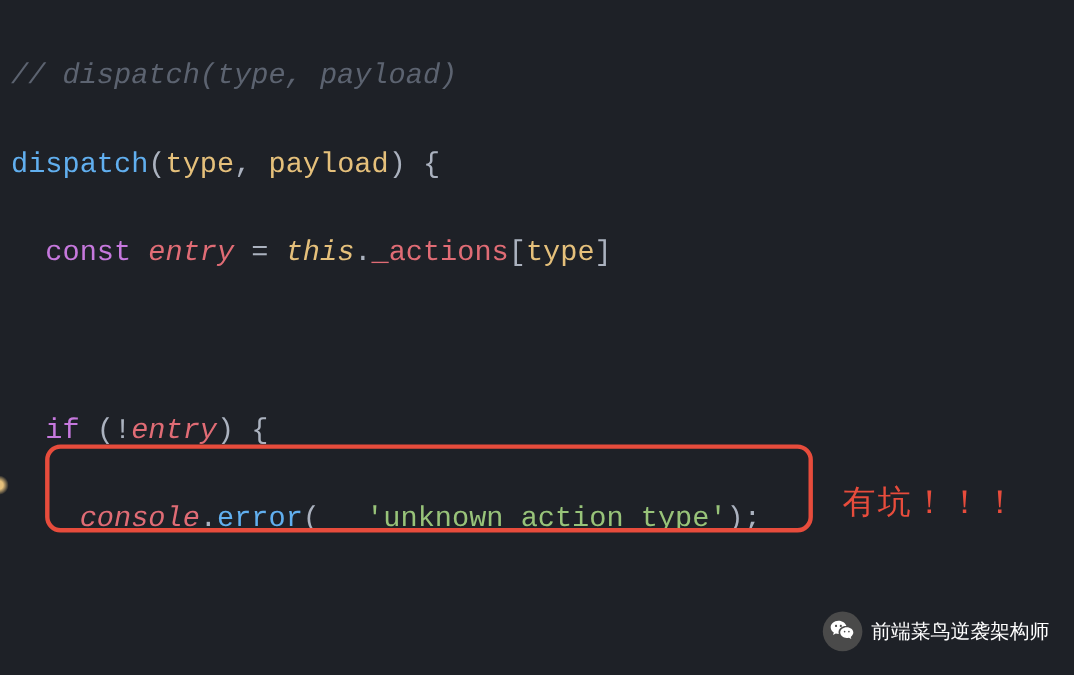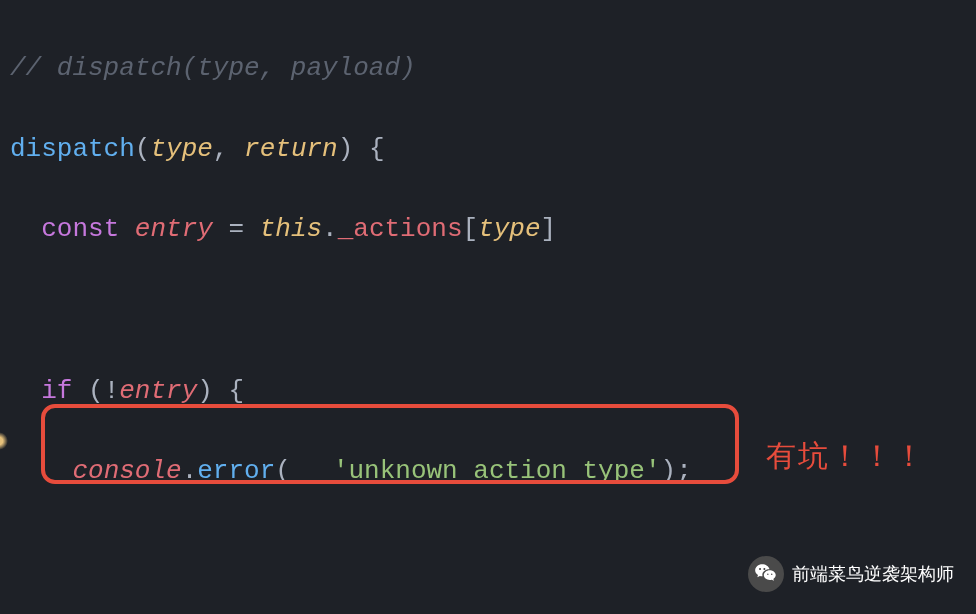--- a/index.html
+++ b/index.html
@@ -21,21 +21,21 @@
       padding: 8px 10px;
       line-height: 1.55;
       white-space: pre;
     }
     .line {
       display: block;
     }
     .comment { color: #5c6370; font-style: italic; }
     .keyword { color: #c678dd; }
     .function { color: #61afef; }
-    .param { color: #e5c07b; font-style: italic; }
+    .param { color: #e5c07b; }
     .variable { color: #e06c75; font-style: italic; }
     .string { color: #98c379; margin-left: 42px; }
     .property { color: #e06c75; }
     .this { color: #e5c07b; font-style: italic; }
     .punct { color: #abb2bf; }
     .const-kw { color: #c678dd; }
     .highlight-box {
       position: absolute;
       left: 41px;
       top: 404px;
@@ -88,21 +88,21 @@
       height: 18px;
       background: radial-gradient(circle, #e5c07b 30%, transparent 70%);
       border-radius: 50%;
     }
   </style>
 </head>
 <body>
 
 <div class="code-area">
 <span class="line"><span class="comment">// dispatch(type, payload)</span></span>
-<span class="line"><span class="function">dispatch</span><span class="punct">(</span><span class="param">type</span><span class="punct">, </span><span class="param">return</span><span class="punct">) {</span></span>
+<span class="line"><span class="function">dispatch</span><span class="punct">(</span><span class="param">type</span><span class="punct">, </span><span class="param">payload</span><span class="punct">) {</span></span>
 <span class="line">  <span class="const-kw">const</span> <span class="variable">entry</span><span class="punct"> = </span><span class="this">this</span><span class="punct">.</span><span class="property">_actions</span><span class="punct">[</span><span class="param">type</span><span class="punct">]</span></span>
 <span class="line"> </span>
 <span class="line">  <span class="keyword">if</span> <span class="punct">(</span><span class="punct">!</span><span class="variable">entry</span><span class="punct">) {</span></span>
 <span class="line">    <span class="variable">console</span><span class="punct">.</span><span class="function">error</span><span class="punct">(</span><span class="string">'unknown action type'</span><span class="punct">);</span></span>
 <span class="line">  </span>
 
 
 
 </div>
 

